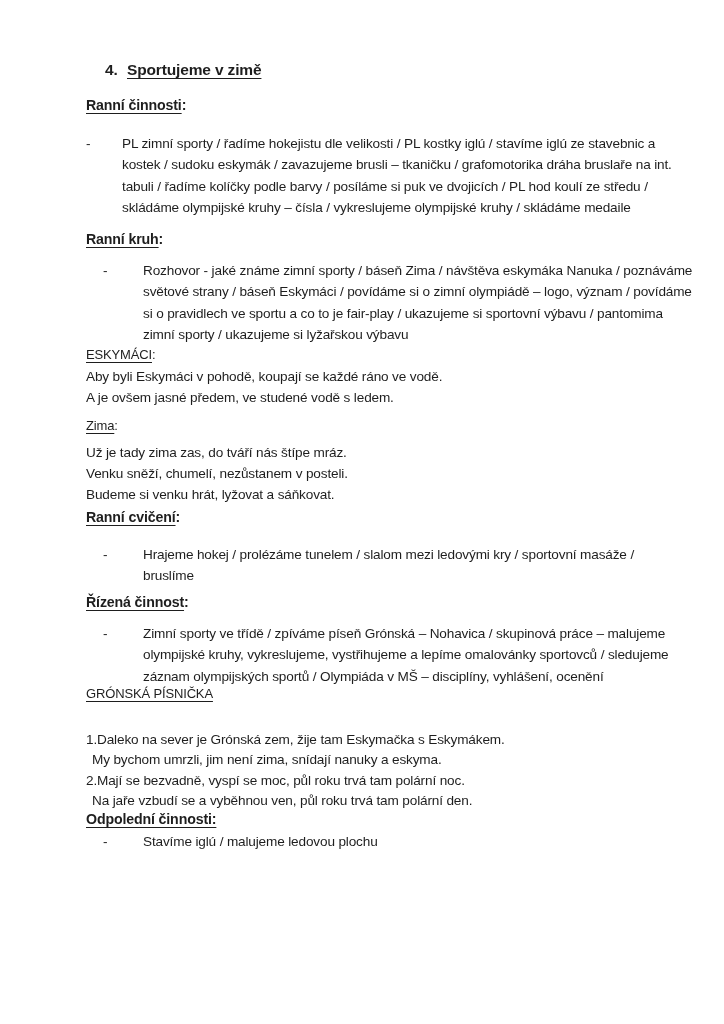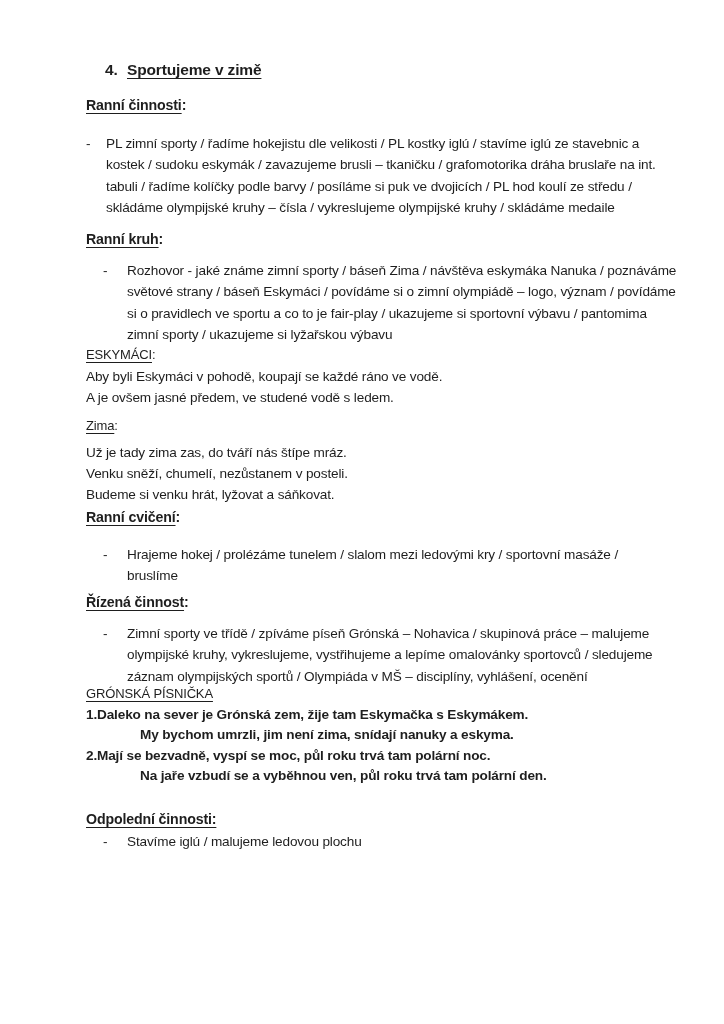--- a/index.html
+++ b/index.html
@@ -27,26 +27,26 @@
     font-size: 15.5px;
     font-weight: 700;
     display: flex;
   }
   .doc-title .num { width: 22px; }
   .heading { font-weight: 700; font-size: 14.2px; white-space: nowrap; }
   .subheading { font-size: 13px; white-space: nowrap; }
   .line { line-height: 21.4px; white-space: nowrap; }
   .poem .line { line-height: 20.9px; }
   .song .line { line-height: 20.4px; }
-  .indent { padding-left: 6px; margin-left: 48px; }
+  .indent { padding-left: 6px; }
   .bullet-row { display: flex; align-items: flex-start; }
   .bullet-row .dash { line-height: 21.4px; flex: 0 0 auto; }
   .bullet-row.lvl1 .dash { width: 20px; }
   .bullet-row.lvl2 .dash { width: 24px; }
-  .bullet-text { flex: 1 1 auto; }
+  .bullet-text { flex: 1 1 auto; margin-left: 16px; }
 </style>
 </head>
 <body>
 
 <div class="page">
 
   <div class="abs doc-title" style="left:105px; top:61px;">
     <span class="num">4.</span>
     <span class="u">Sportujeme v zimě</span>
   </div>
@@ -103,21 +103,21 @@
   <div class="abs bullet-row lvl2" style="left:103px; top:623px;">
     <span class="dash">-</span>
     <div class="bullet-text">
       <div class="line">Zimní sporty ve třídě / zpíváme píseň Grónská – Nohavica / skupinová práce – malujeme</div>
       <div class="line">olympijské kruhy, vykreslujeme, vystřihujeme a lepíme omalovánky sportovců / sledujeme</div>
       <div class="line">záznam olympijských sportů / Olympiáda v MŠ – disciplíny, vyhlášení, ocenění</div>
     </div>
   </div>
 
   <div class="abs subheading u" style="left:86px; top:686px;">GRÓNSKÁ PÍSNIČKA</div>
-  <div class="abs song" style="left:86px; top:705px;font-weight:bold;">
+  <div class="abs song" style="left:86px; top:730px;">
     <div class="line">1.Daleko na sever je Grónská zem, žije tam Eskymačka s Eskymákem.</div>
     <div class="line indent">My bychom umrzli, jim není zima, snídají nanuky a eskyma.</div>
     <div class="line">2.Mají se bezvadně, vyspí se moc, půl roku trvá tam polární noc.</div>
     <div class="line indent">Na jaře vzbudí se a vyběhnou ven, půl roku trvá tam polární den.</div>
   </div>
 
   <div class="abs heading u" style="left:86px; top:811px;">Odpolední činnosti:</div>
 
   <div class="abs bullet-row lvl2" style="left:103px; top:831px;">
     <span class="dash">-</span>

